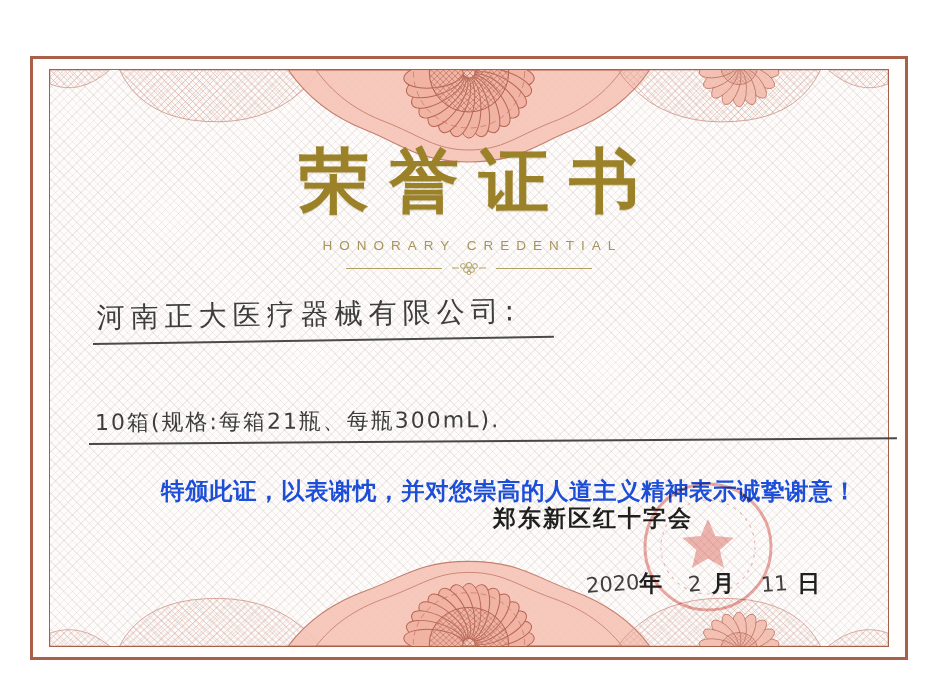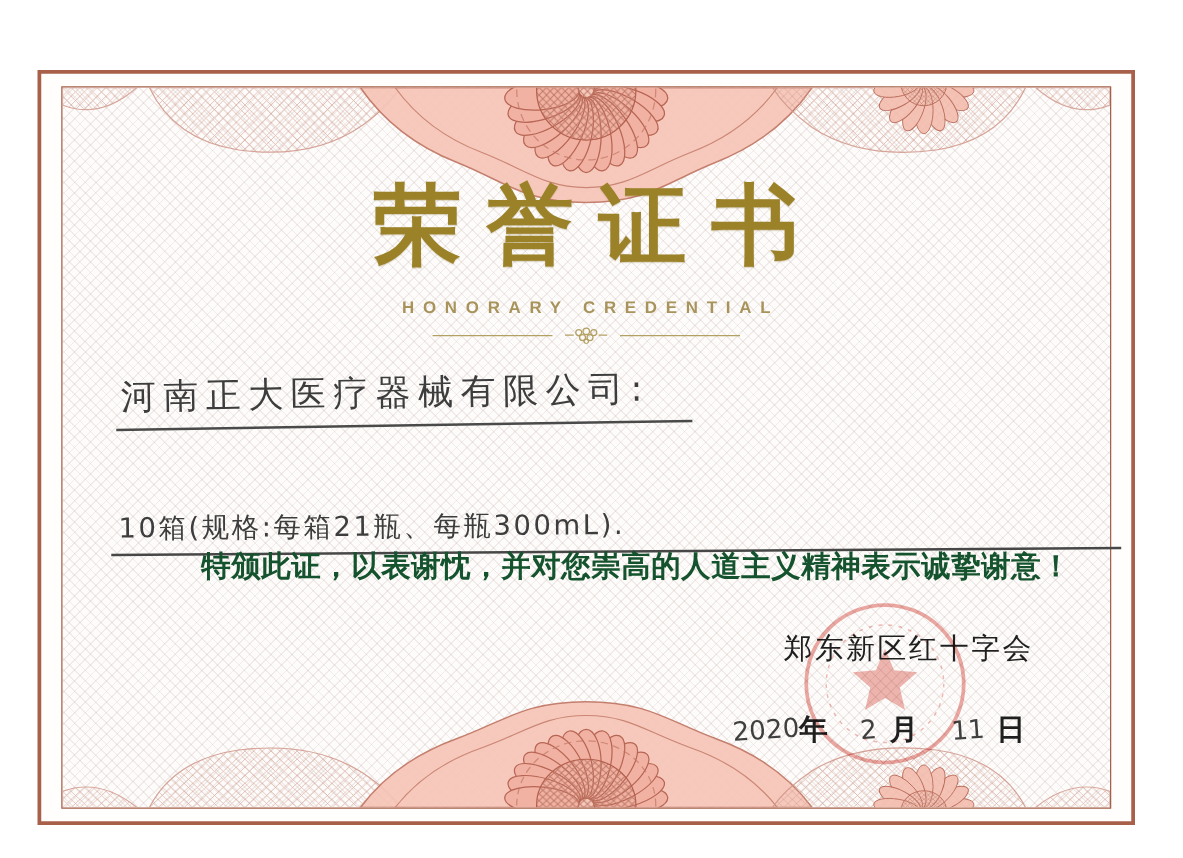--- a/index.html
+++ b/index.html
@@ -23,21 +23,21 @@
   .band-bottom{bottom:0;height:92px;transform:scaleY(-1);}
   .content{position:absolute;inset:0;z-index:2;}
 
   .title{
     position:absolute;top:88px;left:0;width:100%;text-align:center;
     font-size:70px;font-weight:700;color:#9b8128;letter-spacing:20px;text-indent:20px;
     text-shadow:0 1px 1px rgba(120,95,25,.3);line-height:1;
   }
   .subtitle{
     position:absolute;top:179px;left:0;width:100%;text-align:center;
-    font-size:13.5px;font-weight:700;color:#a8935a;letter-spacing:7px;text-indent:7px;
+    font-size:13.5px;font-weight:400;color:#a8935a;letter-spacing:7px;text-indent:7px;
     font-family:"Liberation Sans", sans-serif;
   }
   .divider{
     position:absolute;top:201px;left:0;width:100%;height:16px;
     display:flex;align-items:center;justify-content:center;gap:10px;
   }
   .divider .rule{width:96px;height:1px;background:#b3a063;}
   .divider svg{display:block;}
 
   .hand{
@@ -58,26 +58,26 @@
     flex:1;margin-left:14px;border-bottom:2px solid #474747;
     font-size:23px;letter-spacing:3px;padding:0 4px 4px 10px;transform:rotate(-0.6deg);
     transform-origin:left bottom;white-space:nowrap;
   }
   .donation-details{
     position:absolute;left:56px;right:8px;top:349px;border-bottom:2px solid #474747;
     font-size:22px;letter-spacing:2px;padding:0 0 5px 6px;transform:rotate(-0.4deg);
     transform-origin:left bottom;white-space:nowrap;
   }
   .closing{
-    position:absolute;left:128px;top:378px;font-size:23.5px;font-weight:700;color:#14532d;
+    position:absolute;left:128px;top:416px;font-size:23.5px;font-weight:700;color:#1d4ed8;
     letter-spacing:0.5px;white-space:nowrap;
   }
   .issuer{
-    position:absolute;left:460px;width:334px;top:444px;text-align:right;
-    font-size:23px;font-weight:400;color:#1f1f1f;letter-spacing:2px;white-space:nowrap;
+    position:absolute;left:460px;width:334px;top:444px;text-align:left;
+    font-size:23px;font-weight:700;color:#1f1f1f;letter-spacing:2px;white-space:nowrap;
   }
   .issuer-note{
     position:absolute;left:380px;width:466px;top:477px;text-align:center;
     font-size:21px;font-weight:700;color:#1f1f1f;white-space:nowrap;
   }
   .date-row{
     position:absolute;left:505px;width:330px;top:509px;display:flex;justify-content:center;
     align-items:baseline;white-space:nowrap;
   }
   .date-row .num{font-size:21px;transform:rotate(-4deg);display:inline-block;color:#3f3f3f;}

